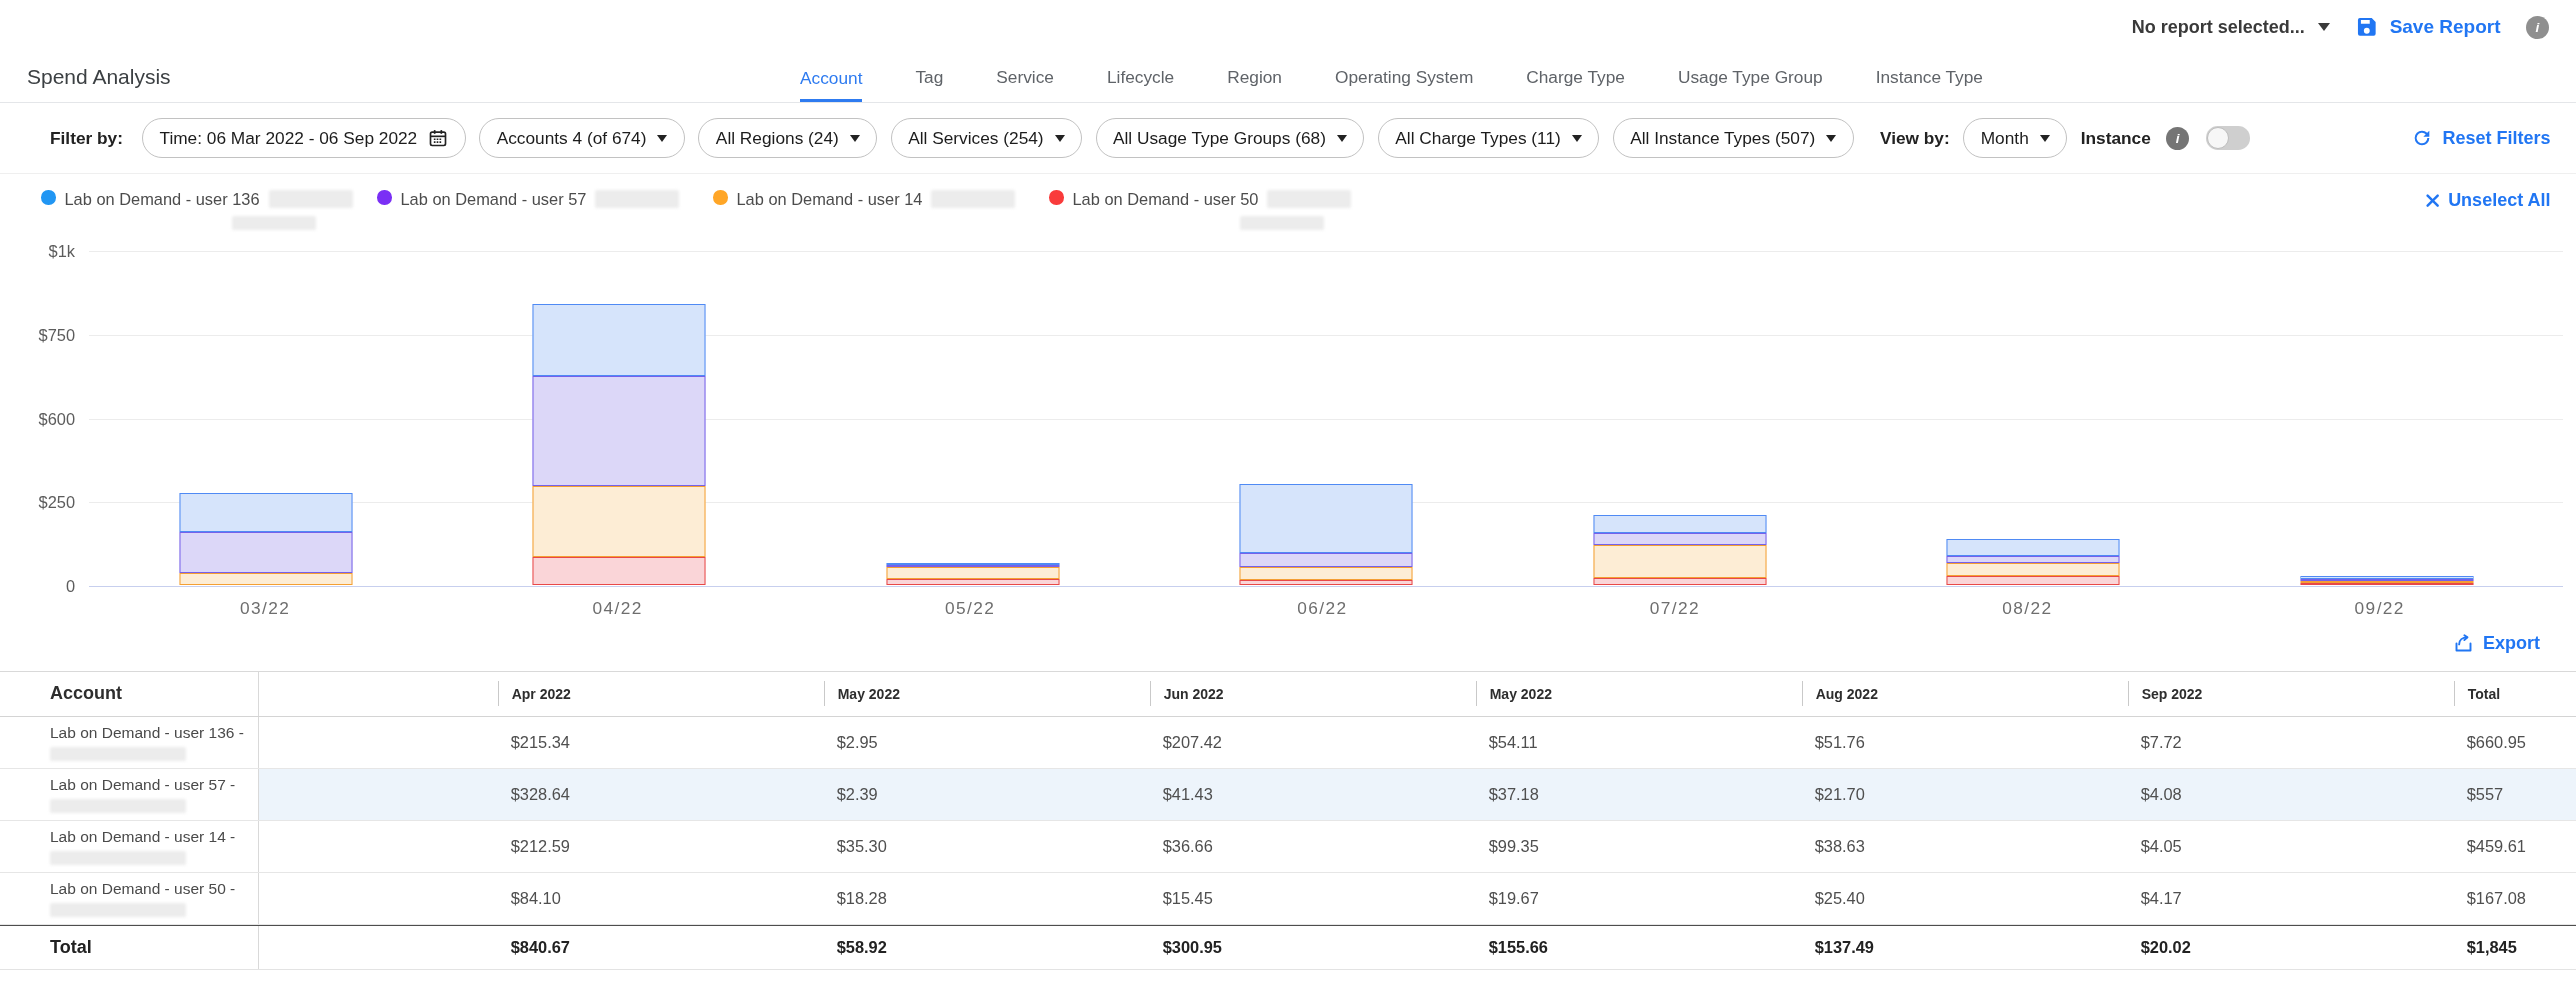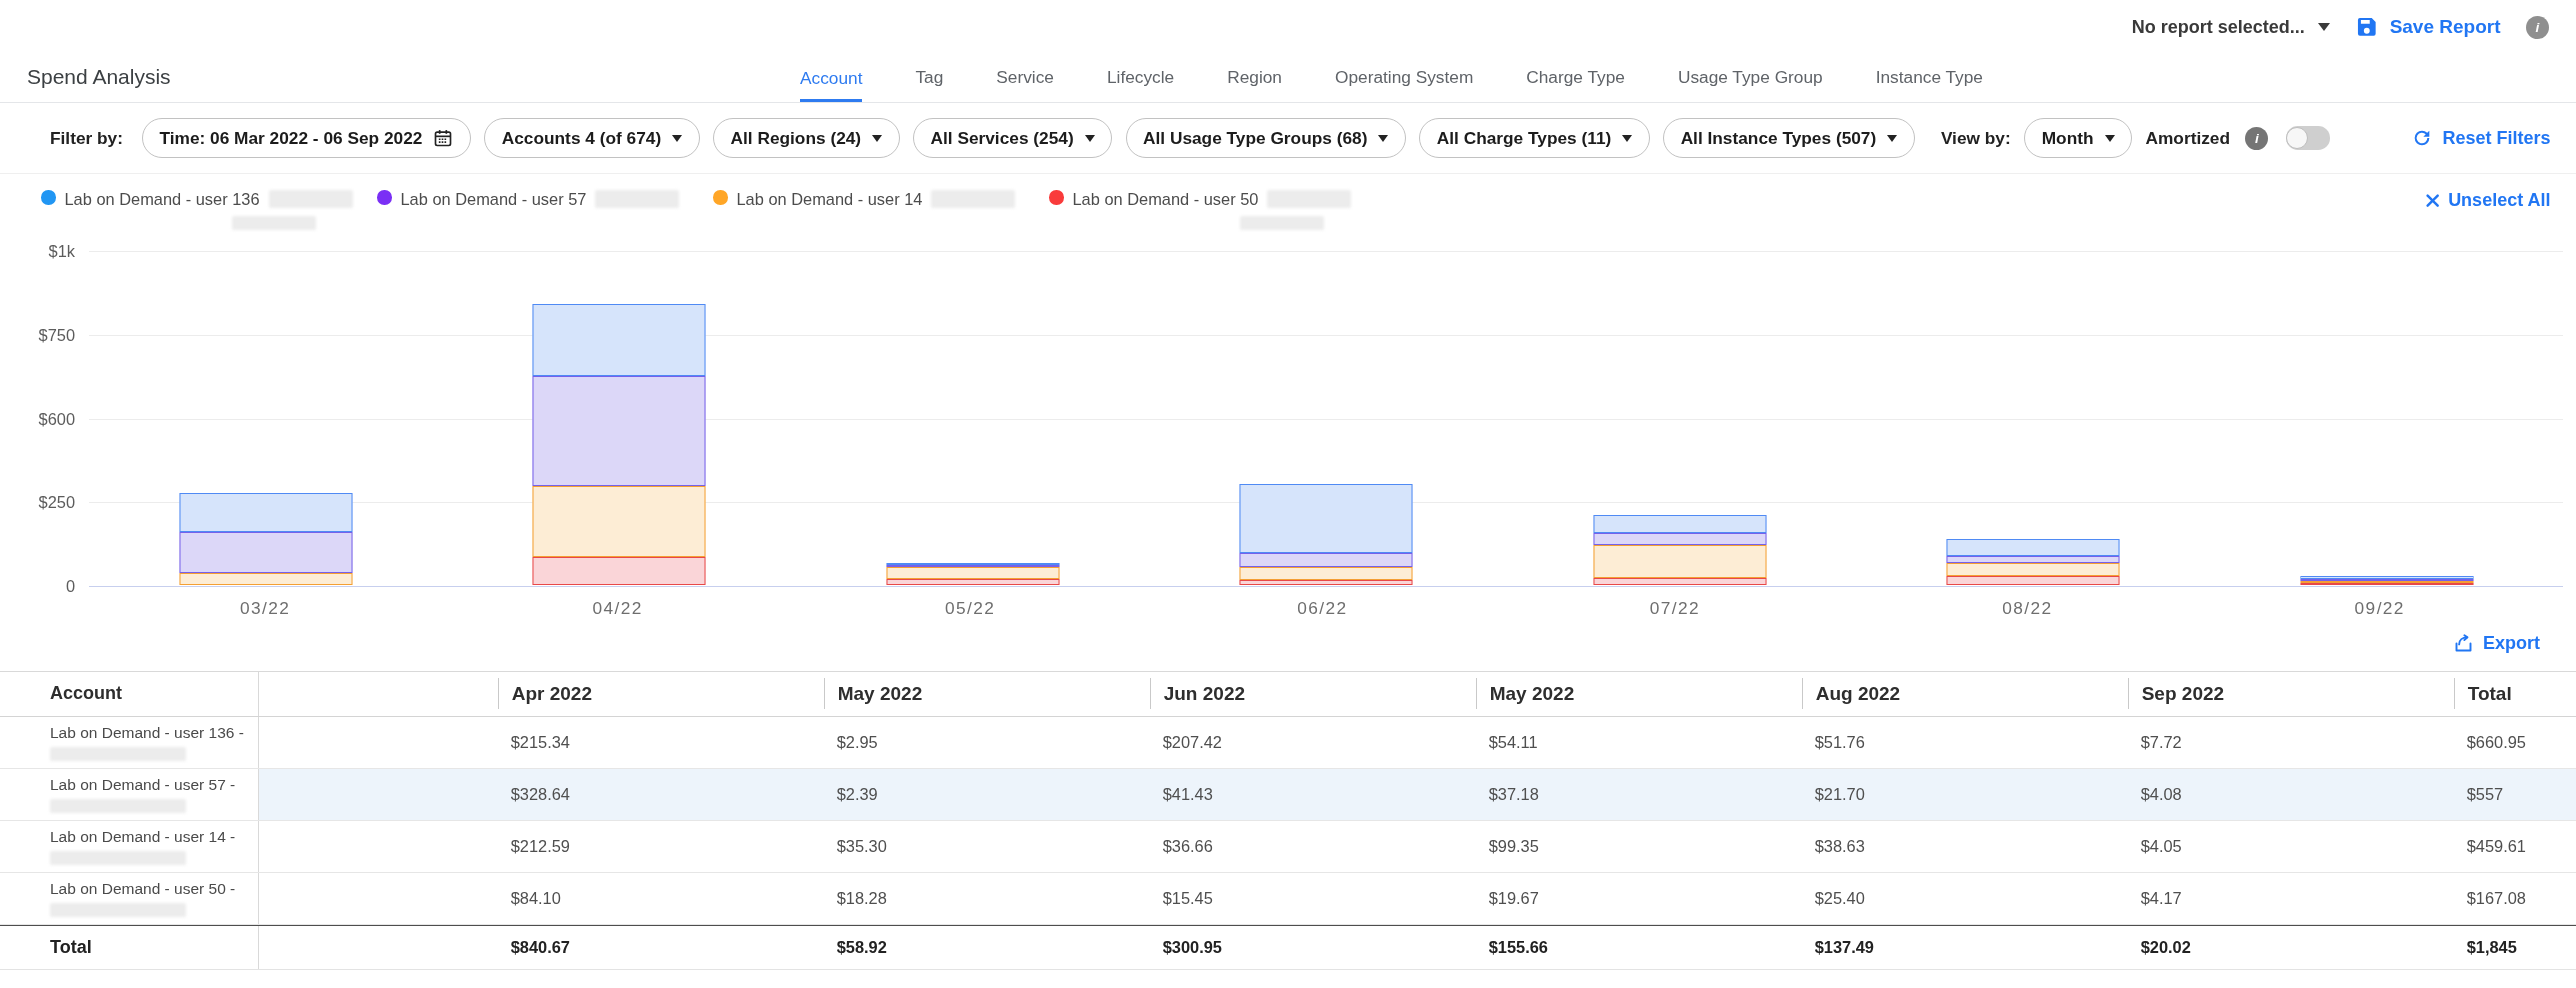--- a/index.html
+++ b/index.html
@@ -18,21 +18,21 @@
   
   .header-row { position:relative; height:56px; border-bottom:0.9px solid #e4e6e9; }
   .page-title { position:absolute; left:27px; bottom:12.7px; font-size:21px; color:#3c4043; }
   .tabs { position:absolute; left:800px; bottom:0; display:flex; gap:53px; align-items:flex-end; }
   .tab { font-size:17.3px; color:#5f6368; padding-bottom:13.6px; cursor:pointer; white-space:nowrap; }
   .tab.active { color:#2e7bf0; border-bottom:3.6px solid #2e7bf0; padding-bottom:10px; }
 
   
   .filter-row { display:flex; align-items:center; gap:13.6px; padding:0 25.5px 0 50px; height:71px; border-bottom:0.9px solid #efefef; }
   .filter-label { font-size:17.3px; font-weight:700; color:#222; margin-right:5.5px; }
-  .pill { display:flex; align-items:center; gap:11px; border:1.5px solid #c2c2c2; border-radius:22px; padding:8.2px 16.4px; font-size:17.3px; font-weight:700; color:#1c1c1c; cursor:pointer; white-space:nowrap; background:#fff; }
+  .pill { display:flex; align-items:center; gap:11px; border:1.5px solid #c2c2c2; border-radius:22px; padding:8.2px 16.4px; font-size:17.3px; font-weight:400; color:#1c1c1c; cursor:pointer; white-space:nowrap; background:#fff; }
   .pill .caret { border-top-width:7.3px; border-left-width:5.5px; border-right-width:5.5px; border-top-color:#222; }
   .viewby-label, .amortized-label { font-size:17.3px; font-weight:700; color:#222; }
   .viewby-label { margin-left:12.7px; }
   .info-badge.dark { background:#757575; margin-left:1.8px; }
   .toggle { position:relative; width:44px; height:23.6px; border-radius:11.8px; background:#cfcfcf; cursor:pointer; margin-left:3.6px; }
   .toggle .knob { position:absolute; left:0.9px; top:0.9px; width:22px; height:22px; border-radius:50%; background:#f7f7f7; border:0.9px solid #bdbdbd; }
   .reset-filters { margin-left:auto; display:flex; align-items:center; gap:9px; color:#2176f3; font-size:18px; font-weight:700; cursor:pointer; }
 
   
   .legend-row { position:relative; display:flex; align-items:flex-start; padding:16.4px 25.5px 5.5px 41px; height:64px; }
@@ -60,21 +60,21 @@
   .export-row { display:flex; justify-content:flex-end; align-items:center; padding:5.5px 36px 12.7px 0; height:47px; }
   .export-btn { display:flex; align-items:center; gap:9px; color:#2176f3; font-size:18px; font-weight:700; cursor:pointer; }
 
   
   .spend-table { width:2576px; border-top:0.9px solid #d9d9d9; }
   .t-row { display:grid; grid-template-columns:259px 239px repeat(6, 326px) 1fr; align-items:center; }
   .t-header { height:45px; border-bottom:0.9px solid #d4d4d4; }
   .t-header .account-cell { font-size:18px; font-weight:700; color:#2e2e2e; }
   .account-cell { padding-left:50px; border-right:0.9px solid #d9d9d9; align-self:stretch; display:flex; flex-direction:column; justify-content:center; }
   .tick-cell { padding-left:0; align-self:stretch; display:flex; align-items:center; }
-  .tick-cell .tick-inner { border-left:0.9px solid #c9c9c9; padding:4.5px 0 4.5px 12.7px; font-size:19px; font-weight:700; color:#2e2e2e; }
+  .tick-cell .tick-inner { border-left:0.9px solid #c9c9c9; padding:4.5px 0 4.5px 12.7px; font-size:14px; font-weight:700; color:#2e2e2e; }
   .t-data { height:52px; border-bottom:0.9px solid #e6e6e6; }
   .t-data .cell { font-size:16.4px; color:#4f4f4f; padding-left:12.7px; }
   .t-data .account-name { font-size:15.5px; color:#4a4a4a; line-height:1.25; }
   .t-data .acct-redact { width:136px; height:13.6px; margin-top:4.5px; }
   .t-data.highlight > div:not(.account-cell) { background:#edf4fb; align-self:stretch; display:flex; align-items:center; }
   .t-total { height:45px; border-top:1.8px solid #4e4e4e; border-bottom:0.9px solid #e3e3e3; }
   .t-total .account-cell { font-size:18px; font-weight:700; color:#222; }
   .t-total .cell { font-size:16.4px; font-weight:700; color:#222; padding-left:12.7px; }
 
   svg { display:block; }
@@ -152,21 +152,21 @@
         <div class="pill">
           <span>All Instance Types (507)</span>
           <span class="caret"></span>
         </div>
       </span>
     <span class="viewby-label">View by:</span>
     <div class="pill">
       <span>Month</span>
       <span class="caret"></span>
     </div>
-    <span class="amortized-label">Amortized</span>
+    <span class="amortized-label">Instance</span>
     <span class="info-badge dark">i</span>
     <div class="toggle">
         <div class="knob"></div>
       </div>
     <div class="reset-filters">
       <svg width="22" height="22" viewBox="0 0 24 24">
           <path fill="#2176f3" d="M17.65 6.35A7.95 7.95 0 0 0 12 4a8 8 0 1 0 8 8h-2.2a5.8 5.8 0 1 1-1.7-4.1L13.5 10.5H20V4l-2.35 2.35z"></path>
         </svg>
       <span>Reset Filters</span>
     </div>

